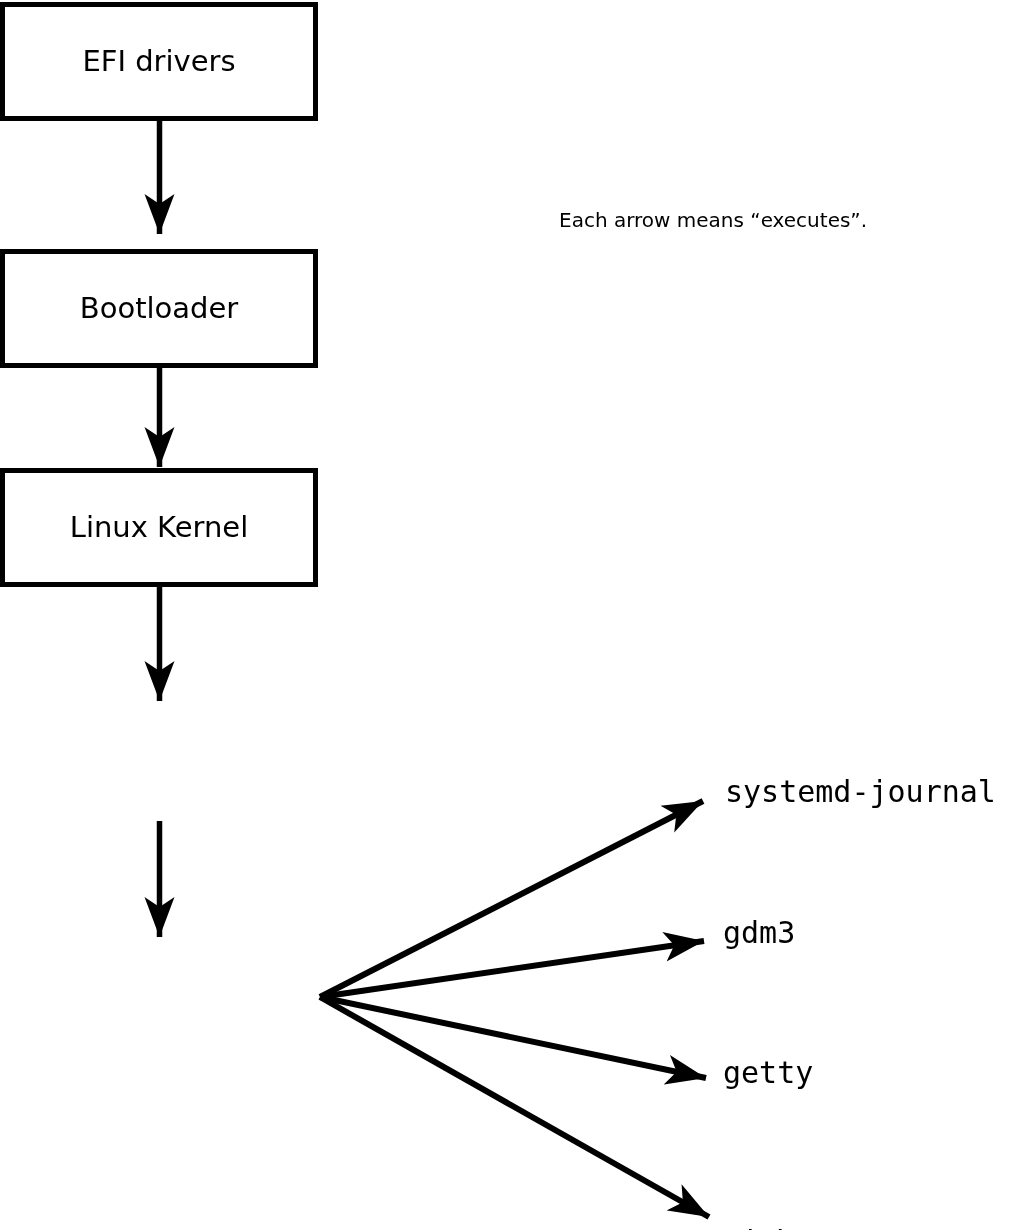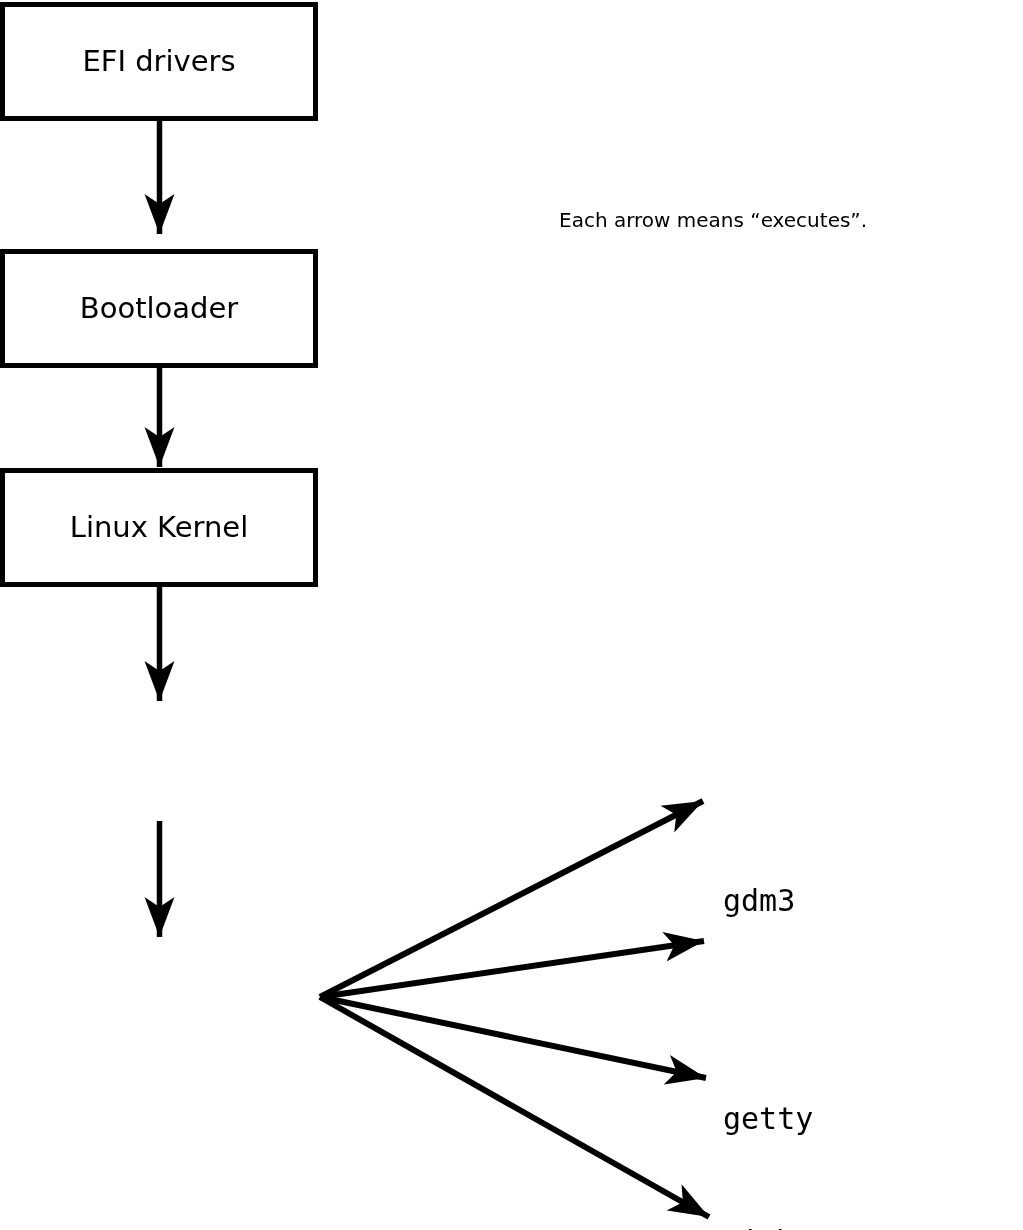--- a/index.html
+++ b/index.html
@@ -48,22 +48,22 @@
   .flow-box.pos-3 { top: 702px; }
   .flow-box.pos-4 { top: 938px; }
   .proc-label {
     position: absolute;
     font-family: "DejaVu Sans Mono", monospace;
     font-size: 30px;
     line-height: 30px;
     white-space: pre;
   }
   .proc-label.pos-0 { left: 725px; top: 777px; }
-  .proc-label.pos-1 { left: 723px; top: 886px; }
-  .proc-label.pos-2 { left: 723px; top: 1104px; }
+  .proc-label.pos-1 { left: 723px; top: 918px; }
+  .proc-label.pos-2 { left: 723px; top: 1058px; }
   .proc-label.pos-3 { left: 715px; top: 1197px; font-family: "DejaVu Sans", sans-serif; margin-top: 30px; }
   .annotation {
     position: absolute;
     left: 559px;
     top: 174px;
     font-size: 20px;
     line-height: 28px;
     white-space: nowrap;
     margin-top: 32px;
   }
@@ -94,19 +94,20 @@
   <div class="flow-box pos-0">
     <span>EFI drivers</span>
   </div>
   <div class="flow-box pos-1">
     <span>Bootloader</span>
   </div>
   <div class="flow-box pos-2">
     <span>Linux Kernel</span>
   </div>
 
+  <div class="proc-label pos-0">systemd-journal</div>
   <div class="proc-label pos-1">gdm3</div>
   <div class="proc-label pos-2">getty</div>
   <div class="proc-label pos-3">sshd</div>
 
   <div class="annotation">Each arrow means “executes”.</div>
 
 </div>
 
 </body></html>

